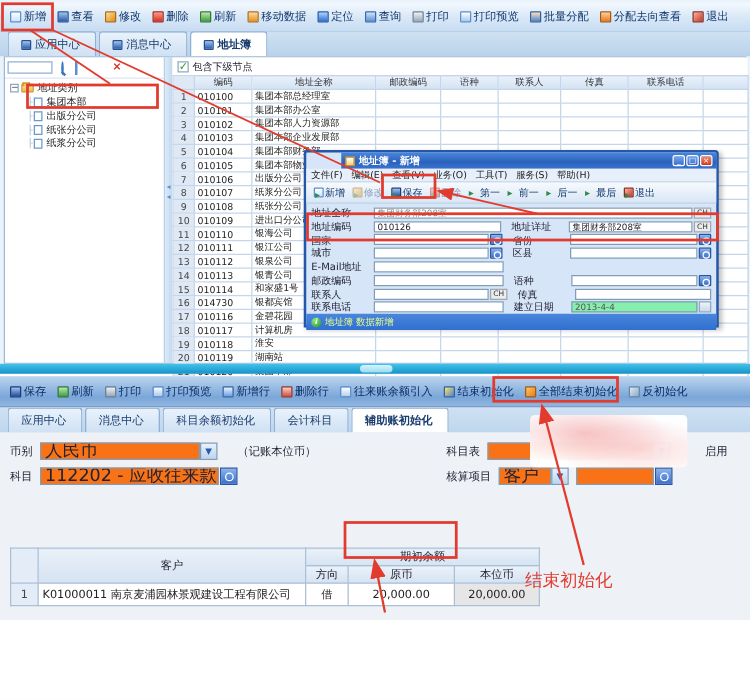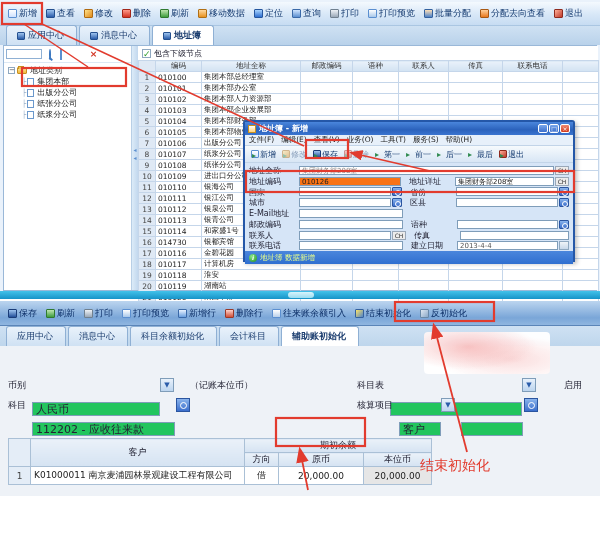--- a/index.html
+++ b/index.html
@@ -71,41 +71,41 @@
   .chk{width:9px;height:9px;border:1px solid #8fa8c0;background:#fff;color:#2f9e2f;font-size:9px;line-height:8px;text-align:center;margin-right:3px;font-weight:bold;}
   table.grid{border-collapse:collapse;table-layout:fixed;font-size:7.5px;color:#222;}
   #addr-table{width:460px;}
   .grid th,.grid td{border:1px solid #c5d6ea;padding:0 2px;height:10px;white-space:nowrap;overflow:hidden;font-weight:normal;}
   .grid thead th{background:linear-gradient(180deg,#e9f1fa,#d2e2f2);color:#333;text-align:center;height:11px;}
   .grid .rn{background:#dfe9f5;text-align:center;color:#444;}
 
   
   #dialog{position:absolute;left:243px;top:120px;width:332px;height:142px;border:2px solid #2457a8;border-radius:3px 3px 0 0;
     background:#d6e5f7;z-index:20;display:flex;flex-direction:column;box-shadow:2px 2px 4px rgba(0,0,0,.25);}
-  .dlg-title{height:13px;background:linear-gradient(180deg,#4a86dc,#2b62bc 60%,#3a74d0);display:flex;align-items:center;padding:3px 3px;flex:0 0 auto;}
+  .dlg-title{height:13px;background:linear-gradient(180deg,#4a86dc,#2b62bc 60%,#3a74d0);display:flex;align-items:center;padding:3px 3px;flex:0 0 auto;margin-left:28px;}
   .dlg-title .t{color:#fff;font-size:8px;font-weight:bold;flex:1;white-space:nowrap;overflow:hidden;}
   .dlg-ic{width:8px;height:8px;background:linear-gradient(180deg,#fff,#ffd27a);border:1px solid #c89020;margin-right:3px;}
   .winbtn{width:10px;height:9px;margin-left:1px;border:1px solid #fff;border-radius:2px;color:#fff;font-size:6px;line-height:7px;text-align:center;background:linear-gradient(180deg,#7aa8ec,#3a6ecc);}
   .winbtn.close{background:linear-gradient(180deg,#f08a72,#d23a1e);}
   .dlg-menu{height:11px;background:#e7f0fa;border-bottom:1px solid #c2d4e8;display:flex;align-items:center;padding:0 4px;flex:0 0 auto;}
   .dlg-menu span{font-size:7.5px;color:#222;margin-right:7px;white-space:nowrap;}
   .dlg-toolbar{height:17px;background:linear-gradient(180deg,#f6fafd,#d8e6f5);border-bottom:1px solid #c2d4e8;display:flex;align-items:center;padding:0 3px;flex:0 0 auto;}
   .dbtn{display:inline-flex;align-items:center;font-size:8px;color:#12386e;padding:1px 3px;white-space:nowrap;}
   .dbtn .ic{width:8px;height:8px;}
   .dbtn.disabled{opacity:.45;}
   .navgl{color:#2f8a4f;font-size:8px;margin-right:1px;}
   .dlg-form{flex:1;padding:2px 4px 0 4px;font-size:8px;color:#223;}
   .frow{display:flex;align-items:center;height:10.8px;}
   .flab{flex:0 0 auto;white-space:nowrap;overflow:hidden;}
   .flab.l{width:50px;}
   .flab.r{width:46px;margin-left:8px;}
   .fin{height:9px;border:1px solid #7f9db9;background:#fff;font-size:7px;color:#222;padding:0 2px;line-height:8px;white-space:nowrap;overflow:hidden;}
   .fin.gray{color:#888;}
-  .fin.yellow{background:#f97316;}
-  .fin.ro{background:#ffffff;color:#555;}
+  .fin.yellow{background:#ffffff;}
+  .fin.ro{background:#86efac;color:#555;}
   .mini-btn{width:10px;height:9px;background:linear-gradient(180deg,#8ab4ec,#3a6ecc);border:1px solid #2a55a0;border-radius:1px;margin-left:1px;position:relative;flex:0 0 auto;}
   .mini-btn::after{content:"";position:absolute;left:2px;top:2px;width:4px;height:4px;border:1px solid #fff;border-radius:50%;}
   .ch-btn{width:14px;height:9px;background:#ececec;border:1px solid #9aa8b8;font-size:6px;line-height:8px;text-align:center;color:#333;margin-left:1px;flex:0 0 auto;}
   .date-btn{width:10px;height:9px;background:linear-gradient(180deg,#f0f4f8,#c8d8ea);border:1px solid #8fa8c0;margin-left:1px;flex:0 0 auto;}
   .dlg-status{height:13px;background:linear-gradient(180deg,#4a86dc,#2f6fd0);display:flex;align-items:center;padding:0 4px;flex:0 0 auto;}
   .info-ic{width:8px;height:8px;border-radius:50%;background:radial-gradient(circle at 35% 30%,#8ae88a,#1f8f1f);color:#fff;font-size:6px;line-height:8px;text-align:center;margin-right:3px;font-style:italic;font-weight:bold;}
   .dlg-status .t{color:#eaff8a;font-size:7.5px;white-space:nowrap;}
 
   
   #teal-strip{position:absolute;left:0;top:291px;width:600px;height:8px;background:linear-gradient(180deg,#43c2ea,#1693c8);}
@@ -115,21 +115,21 @@
   #bottom-window{position:absolute;left:0;top:301px;width:600px;height:258px;background:#eef3f9;}
   .b-toolbar{position:absolute;left:0;top:0;width:600px;height:25px;display:flex;align-items:center;
     background:linear-gradient(180deg,#bcd5ef,#7aa6d8 70%,#90b6e0);border-bottom:1px solid #5b85b8;padding-left:4px;}
   .b-toolbar .tbtn{color:#0a2d66;}
   .b-tabs{position:absolute;left:0;top:25px;width:600px;height:20px;display:flex;align-items:flex-end;
     background:linear-gradient(180deg,#cfe1f3,#bed6ec);padding-left:6px;}
   #b-body{position:absolute;left:0;top:45px;width:600px;height:188px;background:#eef2f7;}
   #b-white{position:absolute;left:0;top:150px;width:600px;height:63px;background:#fff;}
   .bform-row{position:absolute;display:flex;align-items:center;font-size:9px;color:#223;}
   .blab{margin-right:6px;white-space:nowrap;}
-  .bfield{height:14px;border:1px solid #7f9db9;background:#22c55e;font-size:11px;padding:0 3px;display:flex;align-items:center;white-space:nowrap;overflow:hidden;margin-top:48px;}
+  .bfield{height:14px;border:1px solid #7f9db9;background:#f97316;font-size:14px;padding:0 3px;display:flex;align-items:center;white-space:nowrap;overflow:hidden;}
   .dd-btn{width:14px;height:14px;background:linear-gradient(180deg,#e8f1fb,#bcd5ef);border:1px solid #7f9db9;color:#2a5caa;font-size:7px;line-height:13px;text-align:center;flex:0 0 auto;}
   .look-btn{width:14px;height:14px;background:linear-gradient(180deg,#8ab4ec,#3a6ecc);border:1px solid #2a55a0;position:relative;margin-left:1px;flex:0 0 auto;}
   .look-btn::after{content:"";position:absolute;left:3px;top:3px;width:5px;height:5px;border:1.5px solid #fff;border-radius:50%;}
   #b-table{position:absolute;left:8px;top:92px;width:423px;font-size:9px;}
   #b-table th,#b-table td{border:1px solid #aac0d6;padding:0 3px;white-space:nowrap;overflow:hidden;font-weight:normal;}
   #b-table thead th{background:linear-gradient(180deg,#eaf1f9,#d5e3f2);height:14px;text-align:center;color:#223;}
   #b-table td{height:18px;background:#fff;}
   #b-table .rn{background:#e4edf7;text-align:center;color:#444;width:22px;}
   #b-table .amt{text-align:center;}
   #b-table .ro-cell{background:#e6e6e6;}
@@ -769,20 +769,24 @@
         <span class="tbtn">
           <span class="ic i-import"></span>
           <span>往来账余额引入</span>
         </span>
 
         <span class="tbtn">
           <span class="ic i-init"></span>
           <span>结束初始化</span>
         </span>
 
+        <span class="tbtn">
+          <span class="ic i-init2"></span>
+          <span>全部结束初始化</span>
+        </span>
 
         <span class="tbtn disabled">
           <span class="ic i-init3"></span>
           <span>反初始化</span>
         </span>
 
     </div>
 
     <div class="b-tabs">
 

